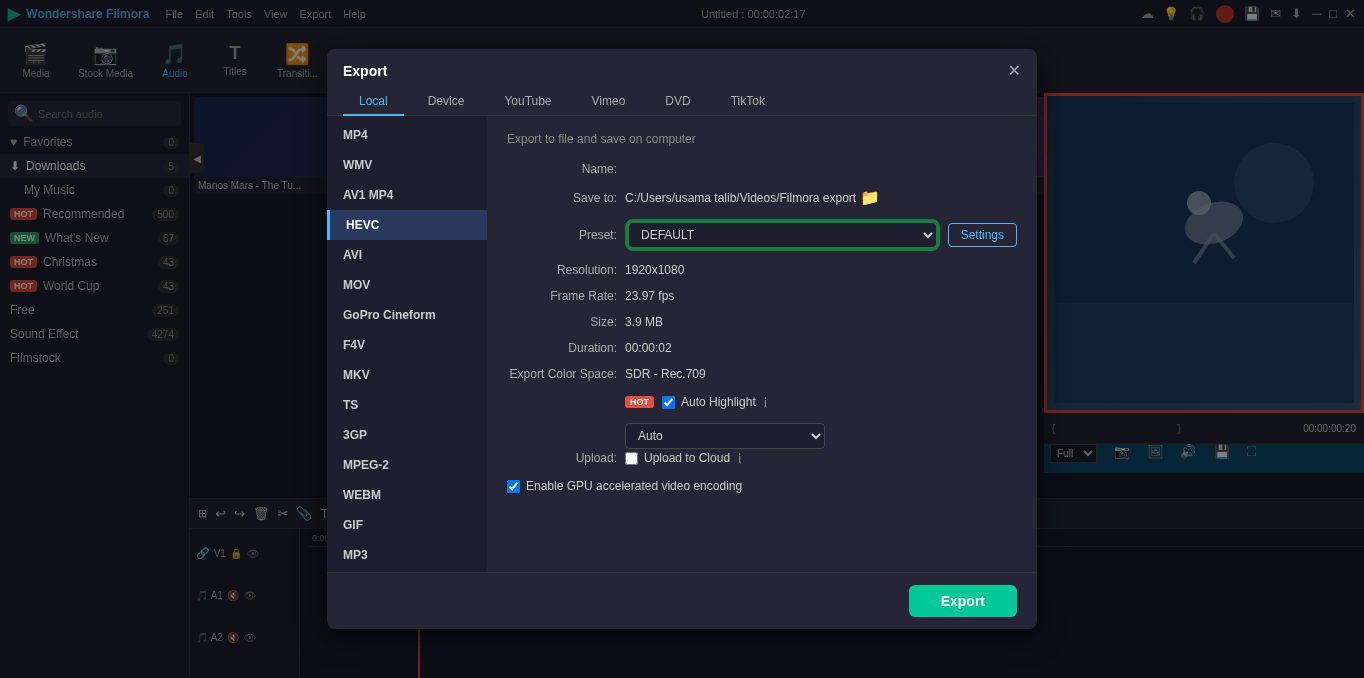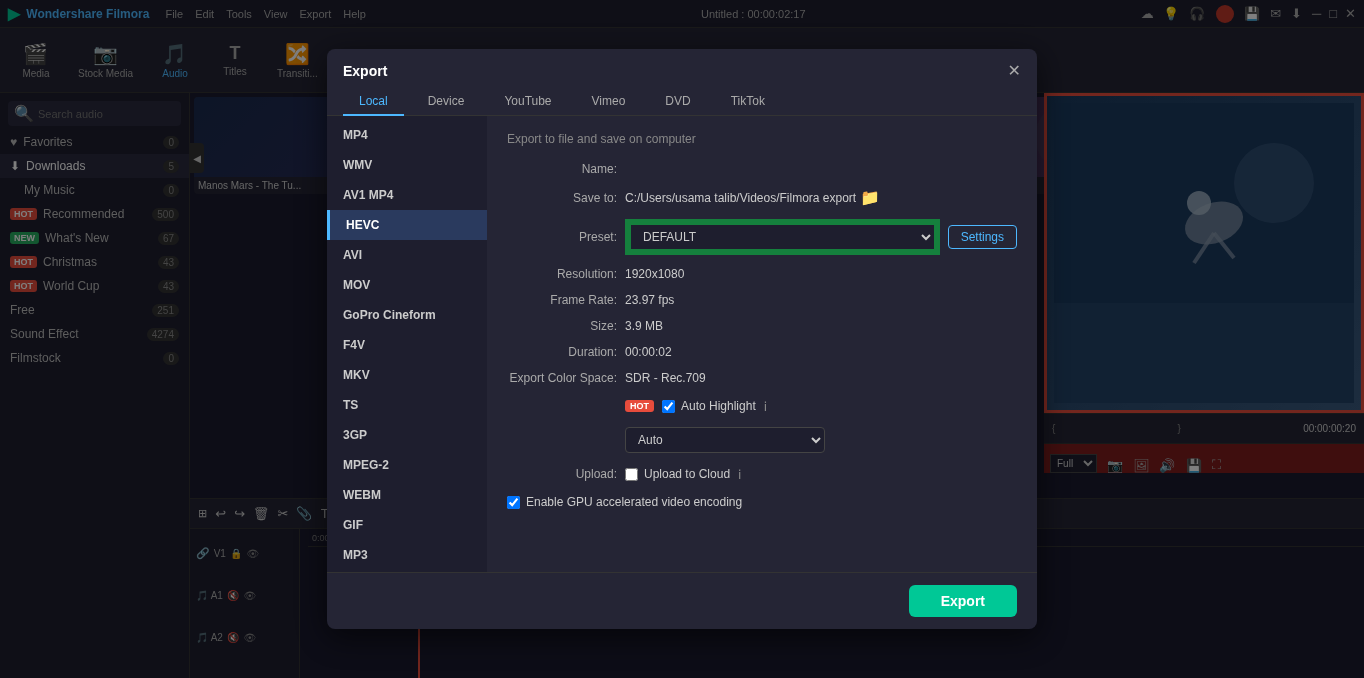--- a/index.html
+++ b/index.html
@@ -410,22 +410,22 @@
     .path-text {
       font-size: 12px;
       color: #ccc;
     }
     .path-icon {
       color: #888;
       cursor: pointer;
     }
     .preset-select {
       background: #1e1e2e;
-      border: 6px solid #15803d;
-      border-radius: 0;
+      border: 4px solid #15803d;
+      border-radius: 8px;
       padding: 4px 8px;
       color: #ccc;
       font-size: 12px;
       flex: 1;
     }
     .settings-btn {
       background: transparent;
       border: 1px solid #4db8ff;
       color: #4db8ff;
       border-radius: 4px;
@@ -690,21 +690,21 @@
           <line x1="160" y1="130" x2="180" y2="155" stroke="#8a9aae" stroke-width="4" opacity="0.7"></line>
         </svg>
       </div>
     </div>
 
     <div style="position:absolute;right:0;top:320px;width:320px;height:30px;background:#252535;border-top:1px solid #333;display:flex;align-items:center;justify-content:space-between;padding:0 8px;">
       <span style="font-size:10px;color:#888;">{</span>
       <span style="font-size:10px;color:#888;">}</span>
       <span style="font-size:10px;color:#ccc;">00:00:00:20</span>
     </div>
-    <div style="position:absolute;right:0;top:350px;width:320px;height:30px;background:#7f1d1d;border-top:1px solid #333;display:flex;align-items:flex-end;gap:10px;padding:0 6px;">
+    <div style="position:absolute;right:0;top:350px;width:320px;height:30px;background:#0c4a6e;border-top:1px solid #333;display:flex;align-items:flex-start;gap:17px;padding:0 6px;">
       <select style="background:#1e1e2e;border:1px solid #444;color:#ccc;font-size:10px;padding:2px;">
         <option>Full</option>
         <option>50%</option>
         <option>25%</option>
       </select>
       <span style="font-size:13px;color:#aaa;cursor:pointer;">📷</span>
       <span style="font-size:13px;color:#aaa;cursor:pointer;">🖼</span>
       <span style="font-size:13px;color:#aaa;cursor:pointer;">🔊</span>
       <span style="font-size:13px;color:#aaa;cursor:pointer;">💾</span>
       <span style="font-size:13px;color:#aaa;cursor:pointer;">⛶</span>
@@ -850,21 +850,21 @@
 
         <div class="auto-highlight-row">
           <span class="hot-tag">HOT</span>
           <label class="checkbox-label">
             <input type="checkbox" checked="" style="">
             <span>Auto Highlight</span>
           </label>
           <span class="info-icon">ℹ</span>
         </div>
 
-        <div style="padding-left:118px;margin-bottom:12px;text-decoration:underline;">
+        <div style="padding-left:118px;text-decoration:underline;">
           <select class="auto-select">
             <option>Auto</option>
             <option>Manual</option>
           </select>
         </div>
 
         <div class="upload-row">
           <span class="field-label">Upload:</span>
           <label class="checkbox-label">
             <input type="checkbox" style="">

